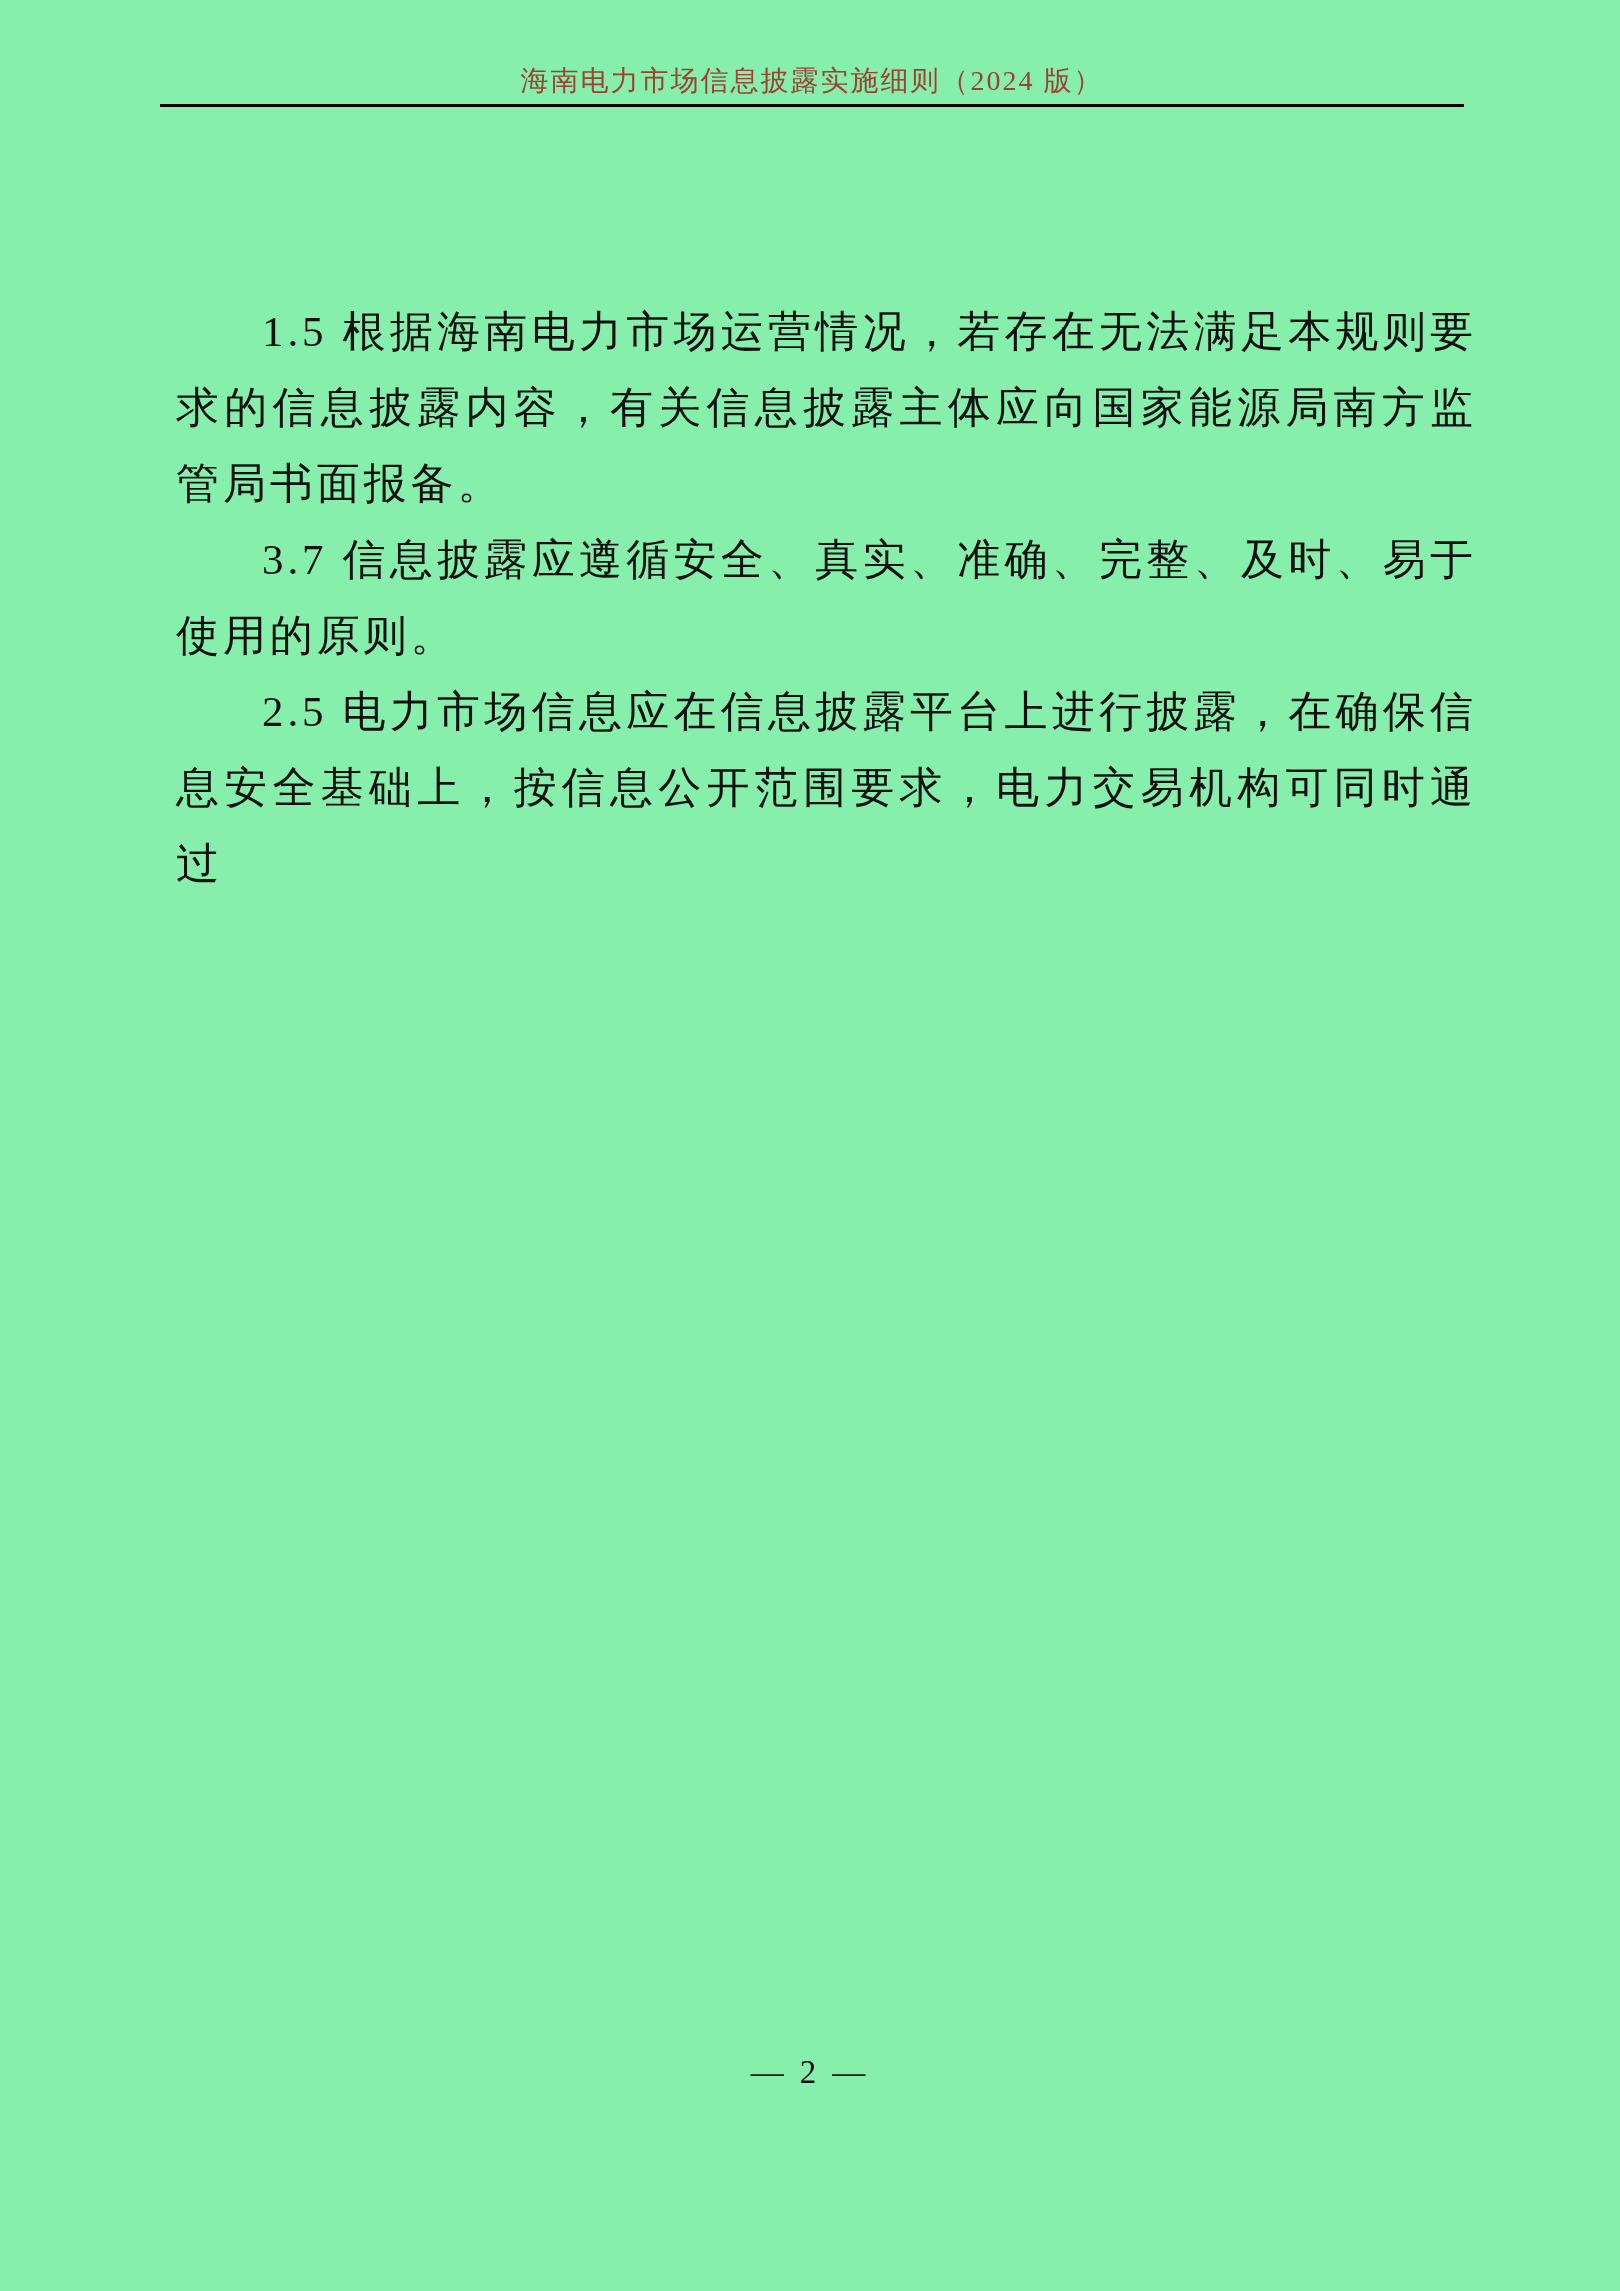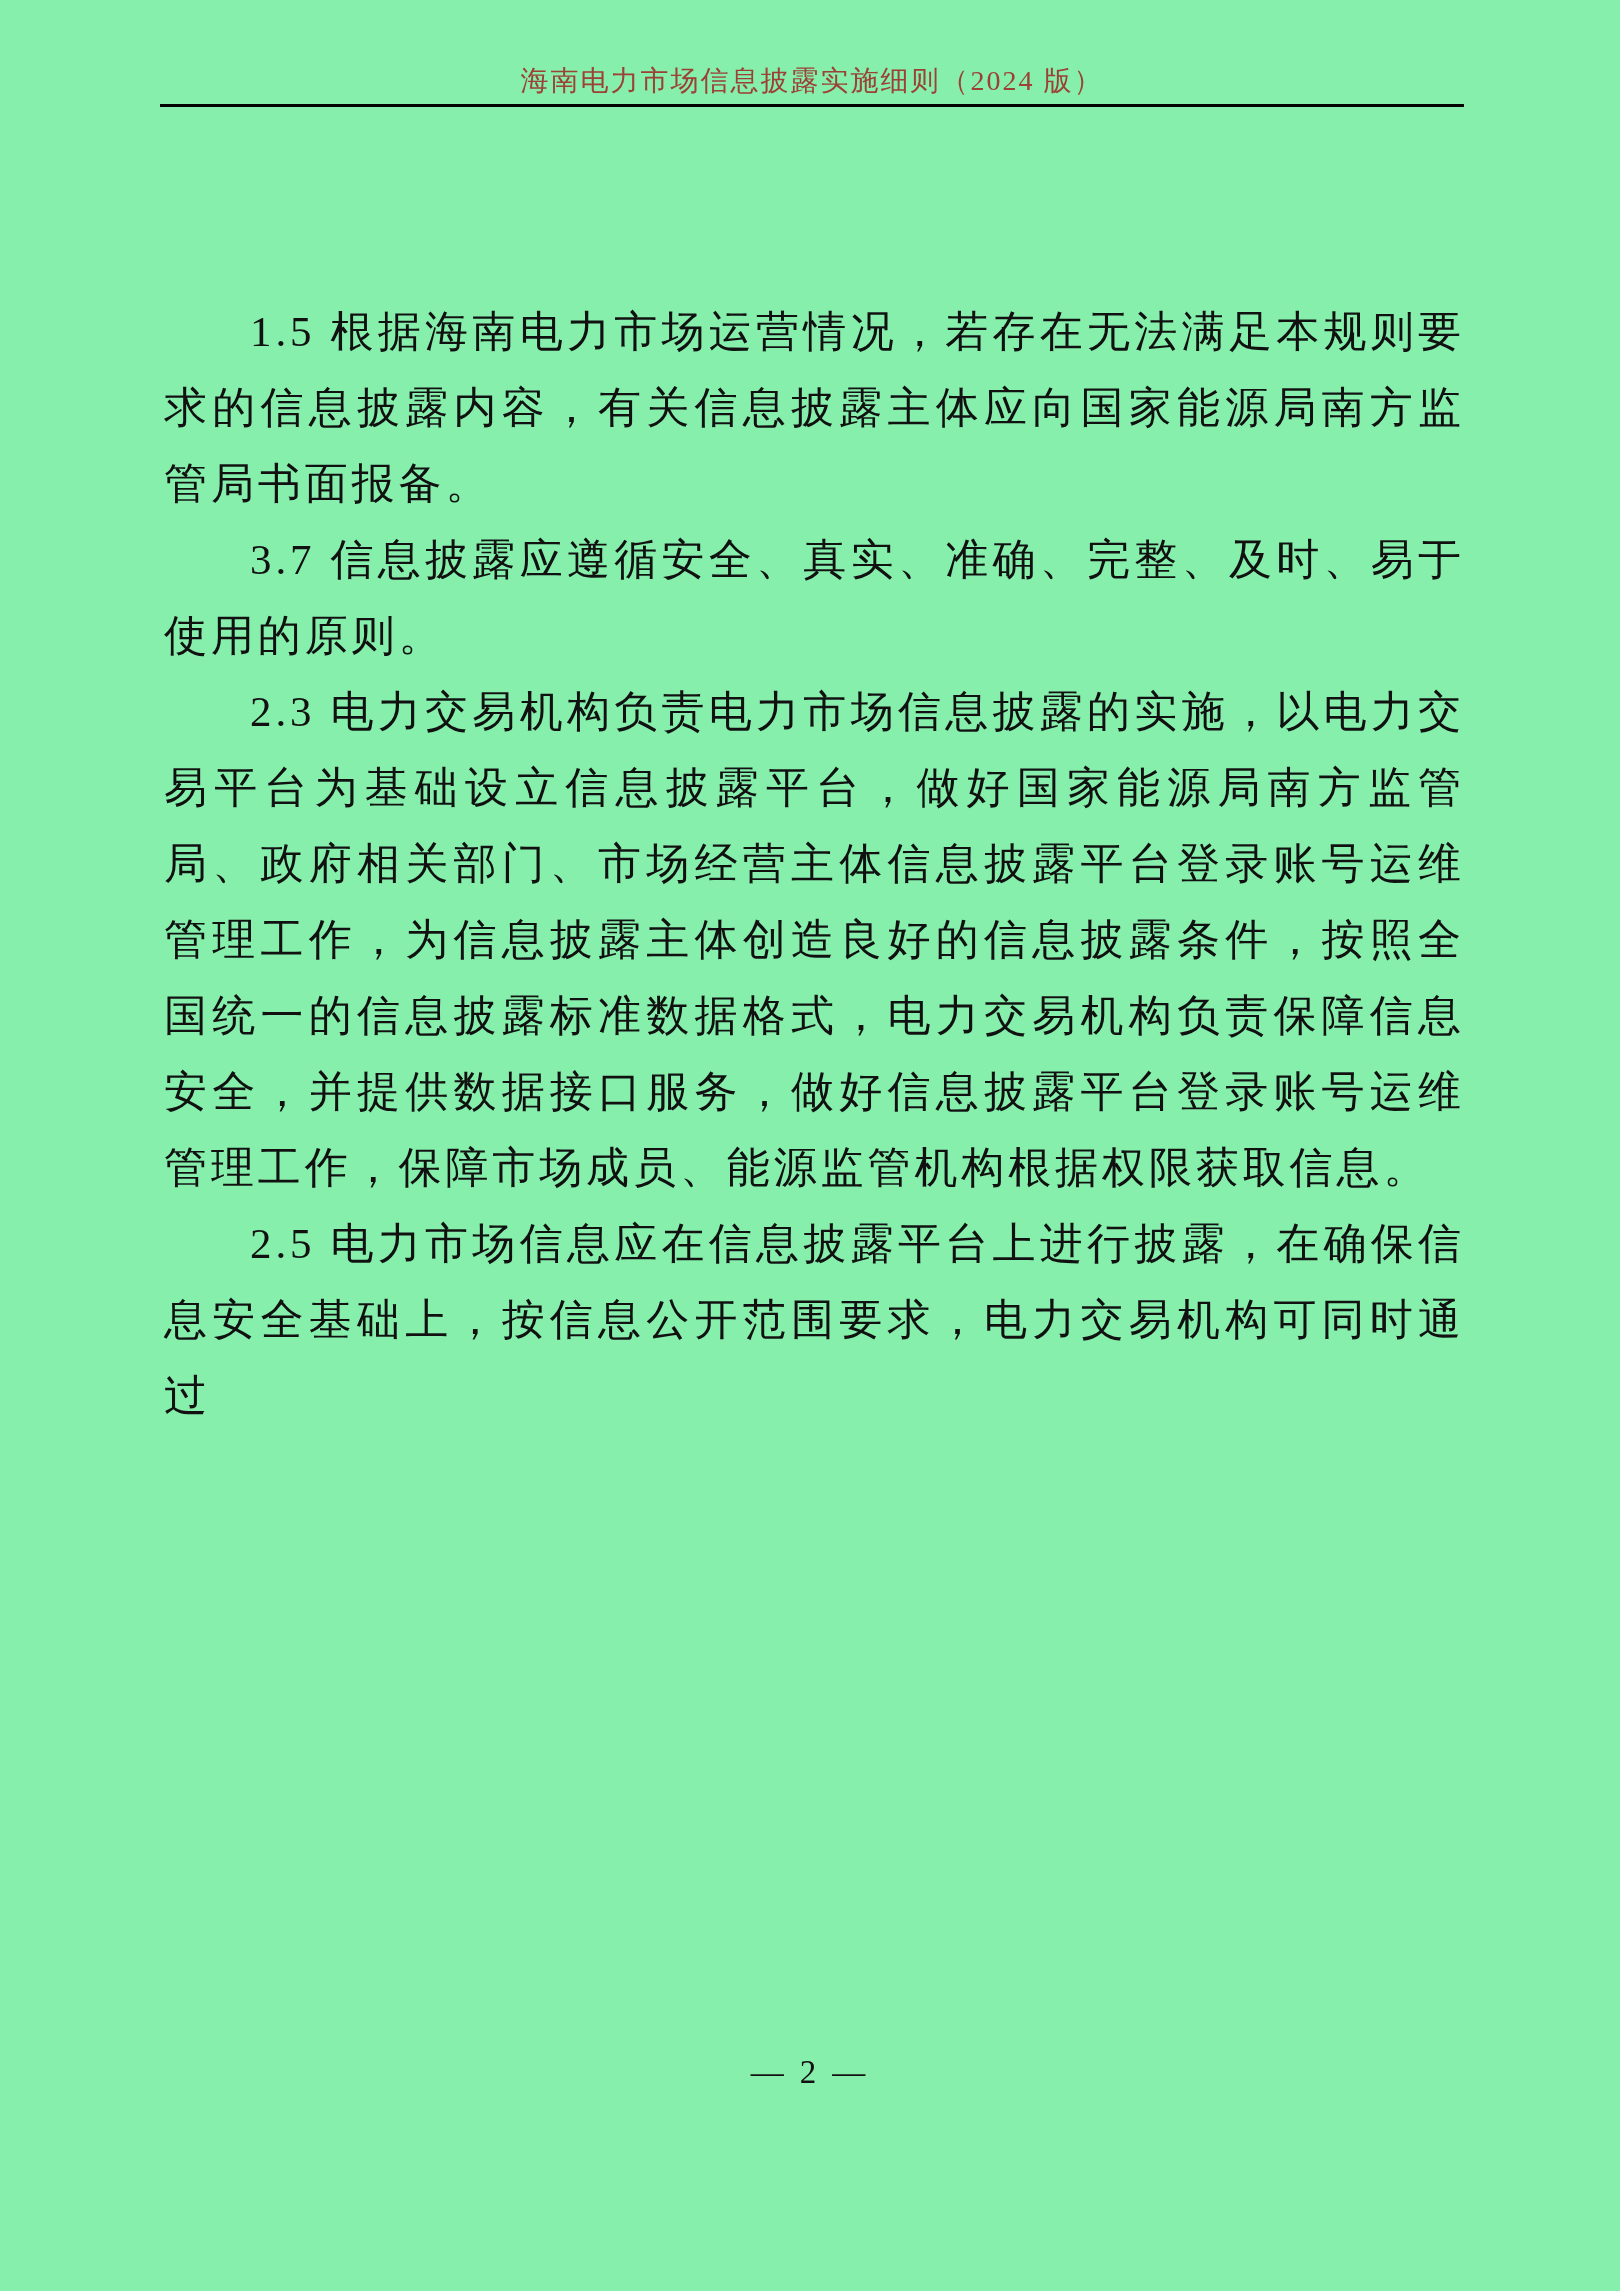--- a/index.html
+++ b/index.html
@@ -31,21 +31,21 @@
     position: absolute;
     top: 104px;
     left: 160px;
     width: 1304px;
     height: 2.9px;
     background: #000000;
   }
   .doc-body {
     position: absolute;
     top: 294px;
-    left: 164px;
+    left: 176px;
     width: 1301px;
   }
   .para {
     margin: 0;
     font-size: 43px;
     line-height: 76px;
     letter-spacing: 3.9px;
     text-align: justify;
     text-indent: 2em;
   }
@@ -73,20 +73,19 @@
 
 <div class="page">
 
   <div class="running-header" style="color: rgb(155, 65, 54);">海南电力市场信息披露实施细则（2024 版）</div>
 
   <div class="header-rule"></div>
 
   <div class="doc-body">
       <p class="para body-text">1.5 根据海南电力市场运营情况，若存在无法满足本规则要求的信息披露内容，有关信息披露主体应向国家能源局南方监管局书面报备。</p>
       <p class="para body-text">3.7 信息披露应遵循安全、真实、准确、完整、及时、易于使用的原则。</p>
-      <p class="para body-text">2.3 电力交易机构负责电力市场信息披露的实施，以电力交易平台为基础设立信息披露平台，做好国家能源局南方监管局、政府相关部门、市场经营主体信息披露平台登录账号运维管理工作，为信息披露主体创造良好的信息披露条件，按照全国统一的信息披露标准数据格式，电力交易机构负责保障信息安全，并提供数据接口服务，做好信息披露平台登录账号运维管理工作，保障市场成员、能源监管机构根据权限获取信息。</p>
       <p class="para body-text">2.5 电力市场信息应在信息披露平台上进行披露，在确保信息安全基础上，按信息公开范围要求，电力交易机构可同时通过</p>
     </div>
 
   <div class="page-footer">— 2 —</div>
 
 </div>
 
 
 </body></html>

